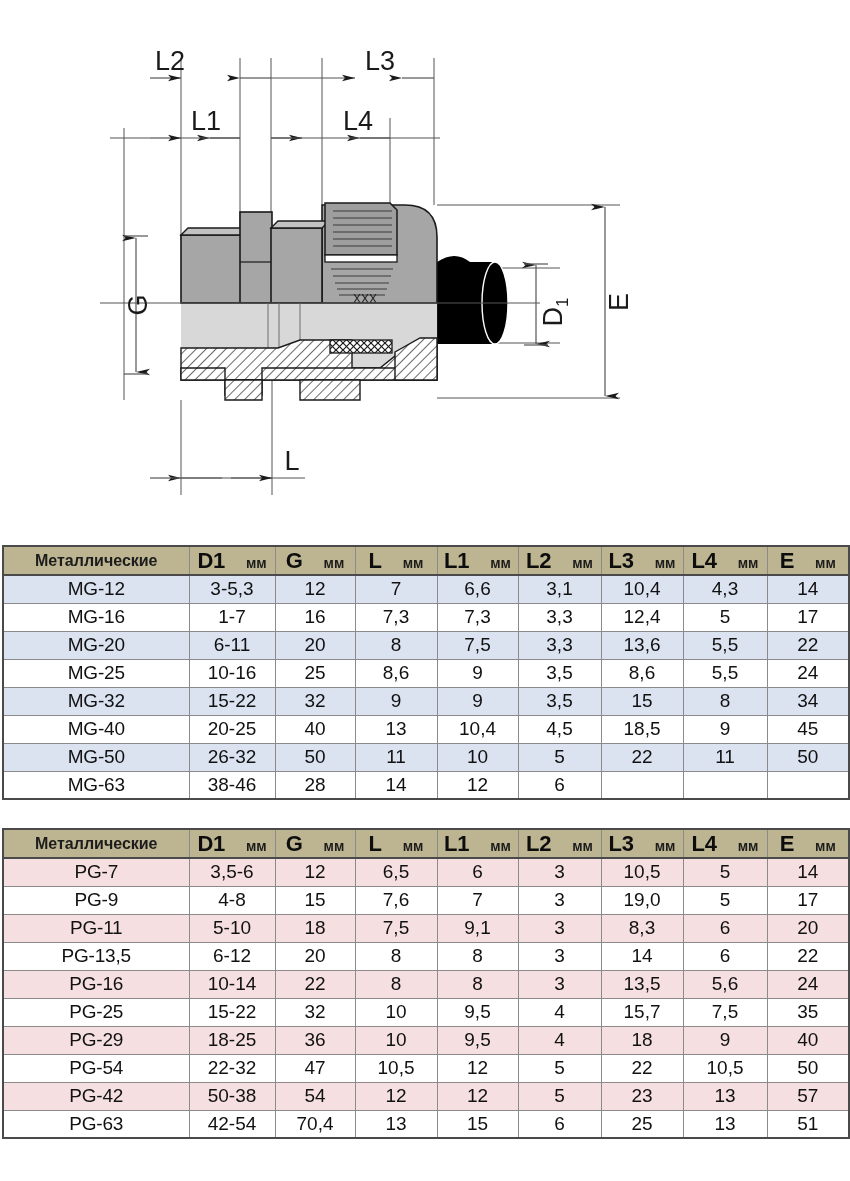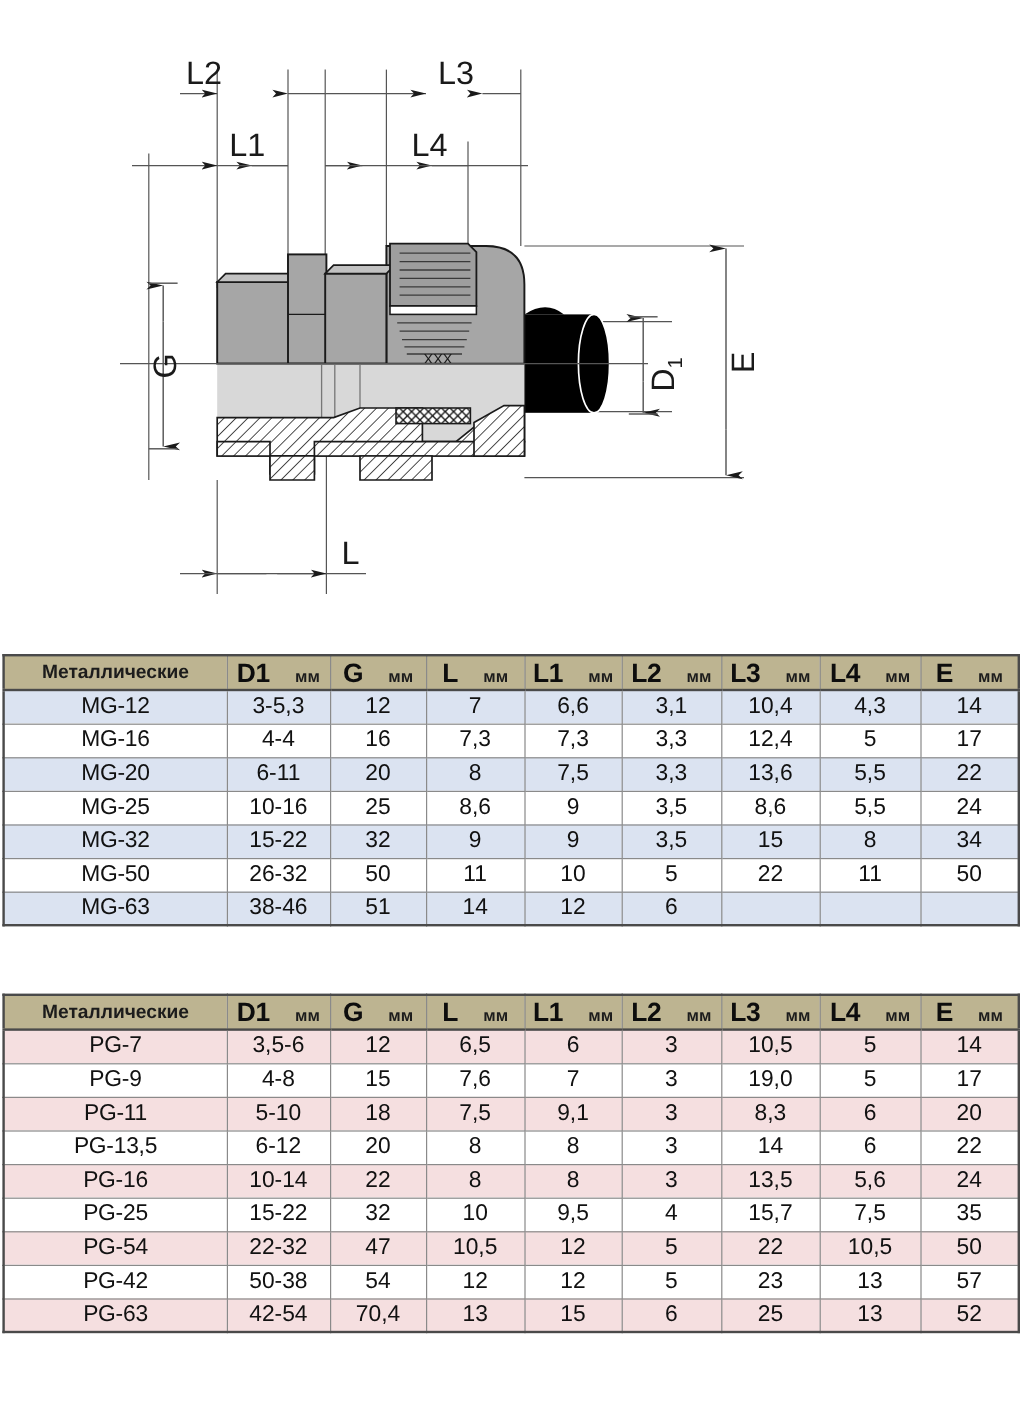--- a/index.html
+++ b/index.html
@@ -307,21 +307,21 @@
           <td>12</td>
           <td>7</td>
           <td>6,6</td>
           <td>3,1</td>
           <td>10,4</td>
           <td>4,3</td>
           <td>14</td>
         </tr>
         <tr>
           <td class="namecell">MG-16</td>
-          <td>4-4</td>
+          <td>1-7</td>
           <td>16</td>
           <td>7,3</td>
           <td>7,3</td>
           <td>3,3</td>
           <td>12,4</td>
           <td>5</td>
           <td>17</td>
         </tr>
         <tr>
           <td class="namecell">MG-20</td>
@@ -350,34 +350,45 @@
           <td>15-22</td>
           <td>32</td>
           <td>9</td>
           <td>9</td>
           <td>3,5</td>
           <td>15</td>
           <td>8</td>
           <td>34</td>
         </tr>
         <tr>
+          <td class="namecell">MG-40</td>
+          <td>20-25</td>
+          <td>40</td>
+          <td>13</td>
+          <td>10,4</td>
+          <td>4,5</td>
+          <td>18,5</td>
+          <td>9</td>
+          <td>45</td>
+        </tr>
+        <tr>
           <td class="namecell">MG-50</td>
           <td>26-32</td>
           <td>50</td>
           <td>11</td>
           <td>10</td>
           <td>5</td>
           <td>22</td>
           <td>11</td>
           <td>50</td>
         </tr>
         <tr>
           <td class="namecell">MG-63</td>
           <td>38-46</td>
-          <td>51</td>
+          <td>28</td>
           <td>14</td>
           <td>12</td>
           <td>6</td>
           <td></td>
           <td></td>
           <td></td>
         </tr>
       </tbody>
   </table>
 </div>
@@ -469,20 +480,31 @@
           <td>15-22</td>
           <td>32</td>
           <td>10</td>
           <td>9,5</td>
           <td>4</td>
           <td>15,7</td>
           <td>7,5</td>
           <td>35</td>
         </tr>
         <tr>
+          <td class="namecell">PG-29</td>
+          <td>18-25</td>
+          <td>36</td>
+          <td>10</td>
+          <td>9,5</td>
+          <td>4</td>
+          <td>18</td>
+          <td>9</td>
+          <td>40</td>
+        </tr>
+        <tr>
           <td class="namecell">PG-54</td>
           <td>22-32</td>
           <td>47</td>
           <td>10,5</td>
           <td>12</td>
           <td>5</td>
           <td>22</td>
           <td>10,5</td>
           <td>50</td>
         </tr>
@@ -499,17 +521,17 @@
         </tr>
         <tr>
           <td class="namecell">PG-63</td>
           <td>42-54</td>
           <td>70,4</td>
           <td>13</td>
           <td>15</td>
           <td>6</td>
           <td>25</td>
           <td>13</td>
-          <td>52</td>
+          <td>51</td>
         </tr>
       </tbody>
   </table>
 </div>
 
 </body></html>

